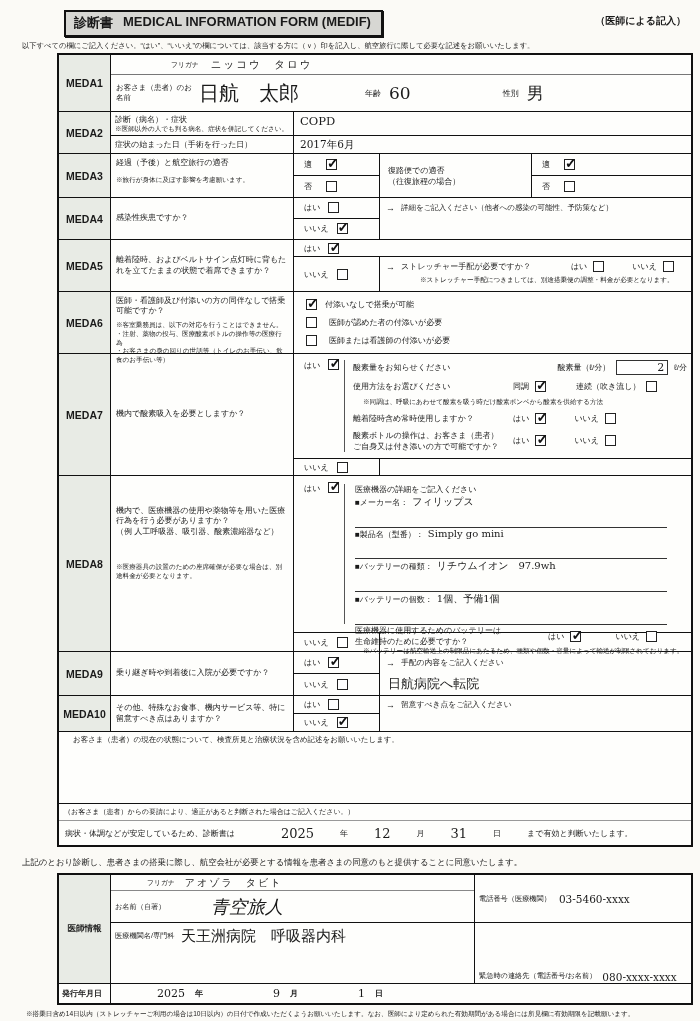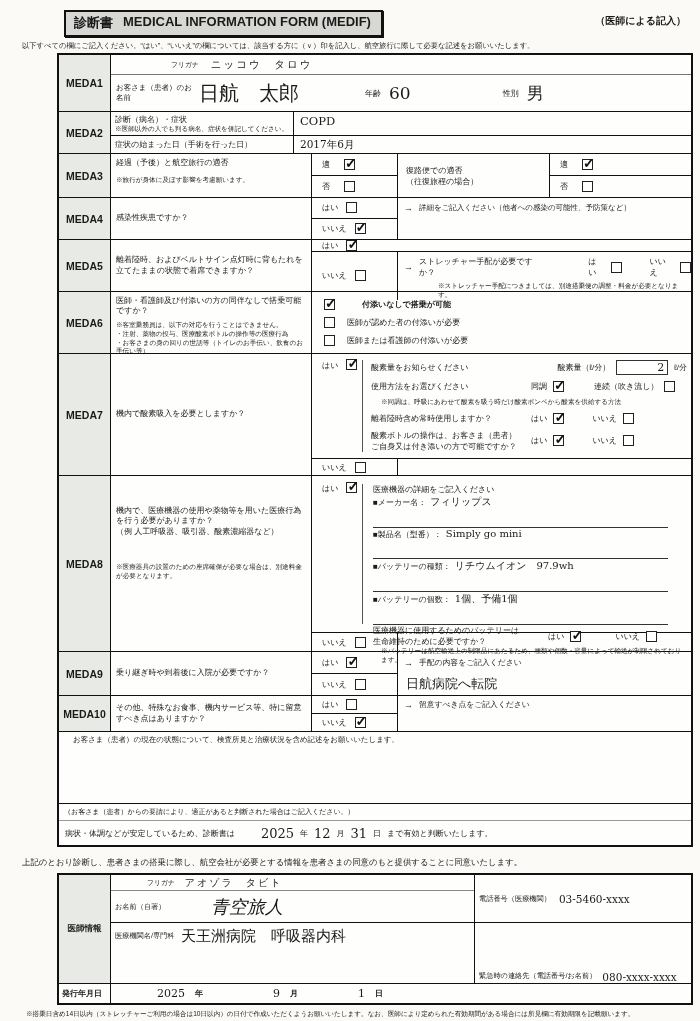--- a/index.html
+++ b/index.html
@@ -11,21 +11,21 @@
   .titlebar { display:flex; justify-content:space-between; align-items:flex-start;margin-left:44px; }
   .titlebox { border:2px solid #111; background:#d7d7d3; padding:2px 10px 3px 8px; font-weight:bold; font-size:13px; display:inline-flex; gap:10px; box-shadow:1px 1px 0 #111; }
   .by-doctor { font-size:10px; font-weight:bold; padding:4px 2px 0 0; }
   .instruction { font-size:7.3px; margin:4px 0 2px 2px; }
 
   
   .medtable { border:2px solid #111; margin-left:37px; width:636px; background:#fefefc; }
   .row { display:flex; border-top:1px solid #111; }
   .row:first-child { border-top:none; }
   .idcell { width:52px; flex:none; background:#e8ebe5; border-right:1px solid #111; display:flex; align-items:center; justify-content:center; font-weight:bold; font-size:10.5px; }
-  .qcell { width:201px; flex:none; border-right:1px solid #111; padding:4px 5px; font-size:8px; line-height:1.3; }
+  .qcell { width:183px; flex:none; border-right:1px solid #111; padding:4px 5px; font-size:8px; line-height:1.3; }
   .acell { flex:1; font-size:8px; display:flex; flex-direction:column; min-width:0; }
   .note { font-size:6.6px; color:#222; line-height:1.35; }
   .pre { white-space:pre-line; }
   .hand { font-family:"DejaVu Serif", serif; }
 
   .cb { display:inline-block; width:11px; height:11px; border:1.5px solid #222; background:#fff; position:relative; flex:none; }
   .cb[data-checked="true"]::after { content:"✓"; position:absolute; left:0px; top:-5px; font-size:14px; font-weight:bold; color:#111; }
   .opt { display:inline-flex; align-items:center; gap:6px; }
   .yn-cell { width:86px; flex:none; border-right:1px solid #111; display:flex; align-items:center; gap:8px; padding-left:10px; }
   .arrow { font-size:9px; padding:0 6px; }
@@ -194,21 +194,21 @@
 
     <div class="row" style="height:62px">
       <div class="idcell">MEDA6</div>
       <div class="qcell">
         <div>医師・看護師及び付添いの方の同伴なしで搭乗可能ですか？</div>
         <div class="note pre" style="margin-top:4px;">※客室乗務員は、以下の対応を行うことはできません。
 ・注射、薬物の投与、医療酸素ボトルの操作等の医療行為
 ・お客さまの身の回りの世話等（トイレのお手伝い、飲食のお手伝い等）</div>
       </div>
       <div class="acell" style="justify-content:space-evenly;padding-left:12px;">
-        <div class="opt" style="gap:27px;font-weight:bold;">
+        <div class="opt" style="gap:8px;">
           <span class="cb" data-checked="true"></span>
           <span>付添いなしで搭乗が可能</span>
         </div>
         <div class="opt" style="gap:12px;">
           <span class="cb" data-checked="false"></span>
           <span>医師が認めた者の付添いが必要</span>
         </div>
         <div class="opt" style="gap:12px;">
           <span class="cb" data-checked="false"></span>
           <span>医師または看護師の付添いが必要</span>
@@ -393,21 +393,21 @@
       </div>
     </div>
 
     <div class="row" style="height:72px;display:block;">
       <div style="font-size:7.5px;padding:3px 14px;">お客さま（患者）の現在の状態について、検査所見と治療状況を含め記述をお願いいたします。</div>
       <div class="writearea" style="height:50px;"></div>
     </div>
 
     <div class="row" style="height:42px;display:block;">
       <div style="font-size:7px;padding:3px 5px;border-bottom:1px solid #999;">（お客さま（患者）からの要請により、適正があると判断された場合はご記入ください。）</div>
-      <div style="display:flex;align-items:center;gap:6px;padding:5px 0 0 6px;">
+      <div style="display:flex;align-items:center;gap:26px;padding:5px 0 0 6px;">
         <span style="font-size:8px;">病状・体調などが安定しているため、診断書は</span>
         <span class="hand" style="font-size:13px;margin-left:20px;">2025</span>
         <span style="font-size:8px;">年</span>
         <span class="hand" style="font-size:13px;">12</span>
         <span style="font-size:8px;">月</span>
         <span class="hand" style="font-size:13px;">31</span>
         <span style="font-size:8px;">日</span>
         <span style="font-size:8px;">まで有効と判断いたします。</span>
       </div>
     </div>

